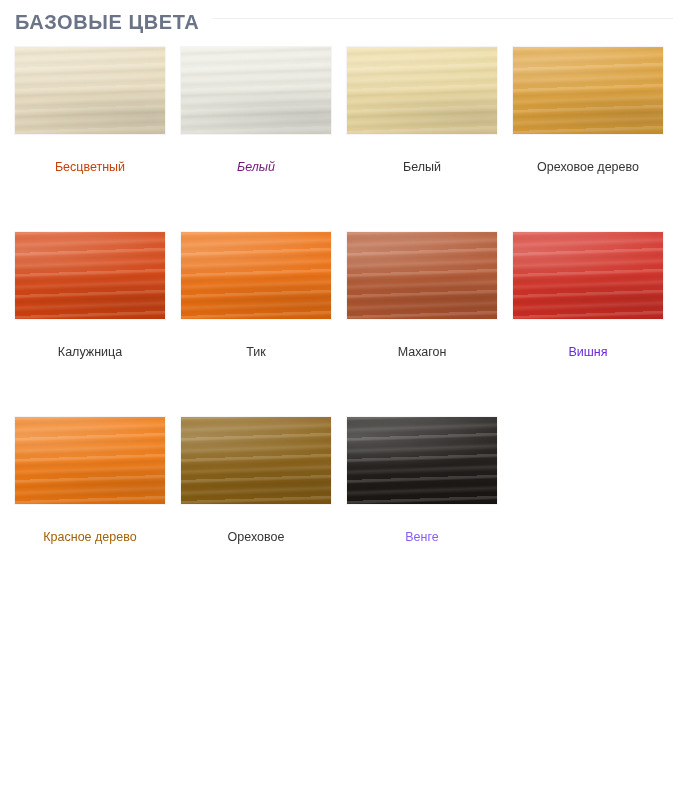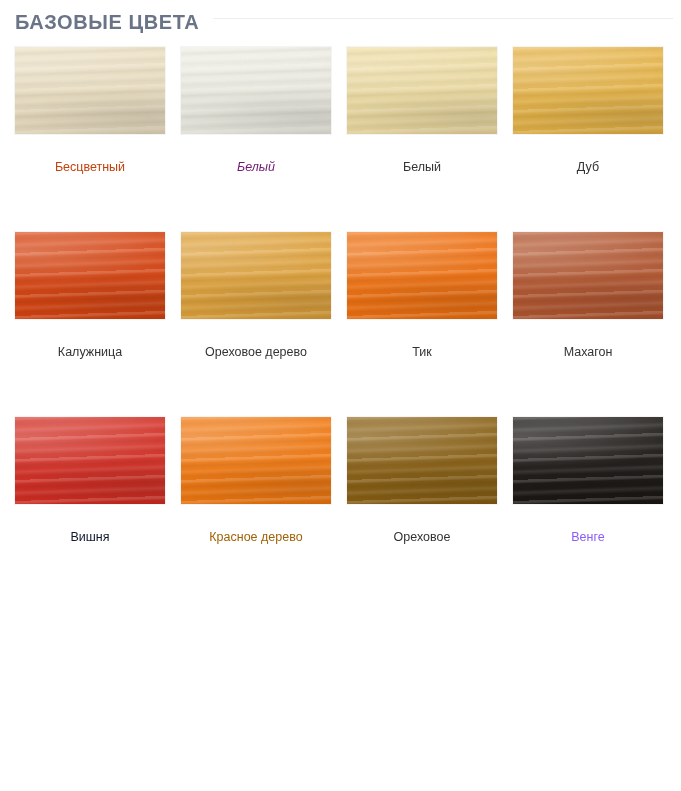--- a/index.html
+++ b/index.html
@@ -120,42 +120,38 @@
       </div>
       <div class="swatch-card">
         <div class="swatch-chip" style="background: linear-gradient(rgba(255, 255, 255, 0.1), rgba(0, 0, 0, 0.07)) rgb(238, 238, 228);"></div>
         <div class="swatch-label" style="color: #701a75; font-style: italic;">Белый</div>
       </div>
       <div class="swatch-card">
         <div class="swatch-chip" style="background: linear-gradient(rgba(255, 255, 255, 0.1), rgba(0, 0, 0, 0.07)) rgb(239, 221, 162);"></div>
         <div class="swatch-label" style="color: rgb(51, 51, 51);">Белый</div>
       </div>
       <div class="swatch-card">
-        <div class="swatch-chip" style="background: linear-gradient(rgba(255, 255, 255, 0.1), rgba(0, 0, 0, 0.07)) rgb(232, 181, 71);"></div>
-        <div class="swatch-label" style="color: rgb(51, 51, 51);">Дуб</div>
+        <div class="swatch-chip" style="background: linear-gradient(rgba(255, 255, 255, 0.1), rgba(0, 0, 0, 0.07)) rgb(225, 163, 58);"></div>
+        <div class="swatch-label" style="color: rgb(51, 51, 51);">Ореховое дерево</div>
       </div>
       <div class="swatch-card">
         <div class="swatch-chip" style="background: linear-gradient(rgba(255, 255, 255, 0.1), rgba(0, 0, 0, 0.07)) rgb(217, 67, 15);"></div>
         <div class="swatch-label" style="color: rgb(51, 51, 51);">Калужница</div>
-      </div>
-      <div class="swatch-card">
-        <div class="swatch-chip" style="background: linear-gradient(rgba(255, 255, 255, 0.1), rgba(0, 0, 0, 0.07)) rgb(225, 163, 58);"></div>
-        <div class="swatch-label" style="color: rgb(51, 51, 51);">Ореховое дерево</div>
       </div>
       <div class="swatch-card">
         <div class="swatch-chip" style="background: linear-gradient(rgba(255, 255, 255, 0.1), rgba(0, 0, 0, 0.07)) rgb(242, 112, 14);"></div>
         <div class="swatch-label" style="color: rgb(51, 51, 51);">Тик</div>
       </div>
       <div class="swatch-card">
         <div class="swatch-chip" style="background: linear-gradient(rgba(255, 255, 255, 0.1), rgba(0, 0, 0, 0.07)) rgb(180, 86, 47);"></div>
         <div class="swatch-label" style="color: rgb(51, 51, 51);">Махагон</div>
       </div>
       <div class="swatch-card">
         <div class="swatch-chip" style="background: linear-gradient(rgba(255, 255, 255, 0.1), rgba(0, 0, 0, 0.07)) rgb(214, 45, 34);"></div>
-        <div class="swatch-label" style="color: #0f172a;">Вишня</div>
+        <div class="swatch-label" style="color: #6d28d9;">Вишня</div>
       </div>
       <div class="swatch-card">
         <div class="swatch-chip" style="background: linear-gradient(rgba(255, 255, 255, 0.1), rgba(0, 0, 0, 0.07)) rgb(244, 121, 15);"></div>
         <div class="swatch-label" style="color: #a16207;">Красное дерево</div>
       </div>
       <div class="swatch-card">
         <div class="swatch-chip" style="background: linear-gradient(rgba(255, 255, 255, 0.1), rgba(0, 0, 0, 0.07)) rgb(138, 96, 18);"></div>
         <div class="swatch-label" style="color: rgb(51, 51, 51);">Ореховое</div>
       </div>
       <div class="swatch-card">

